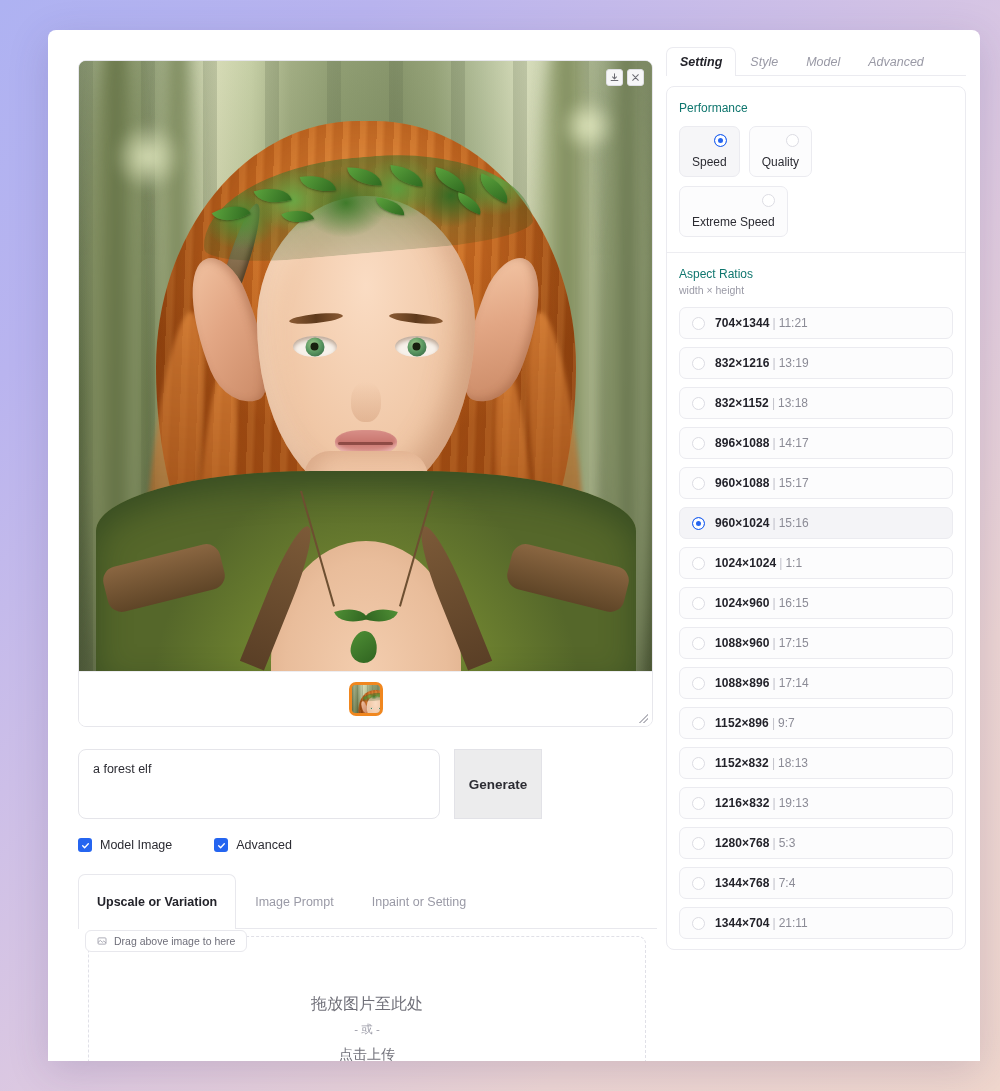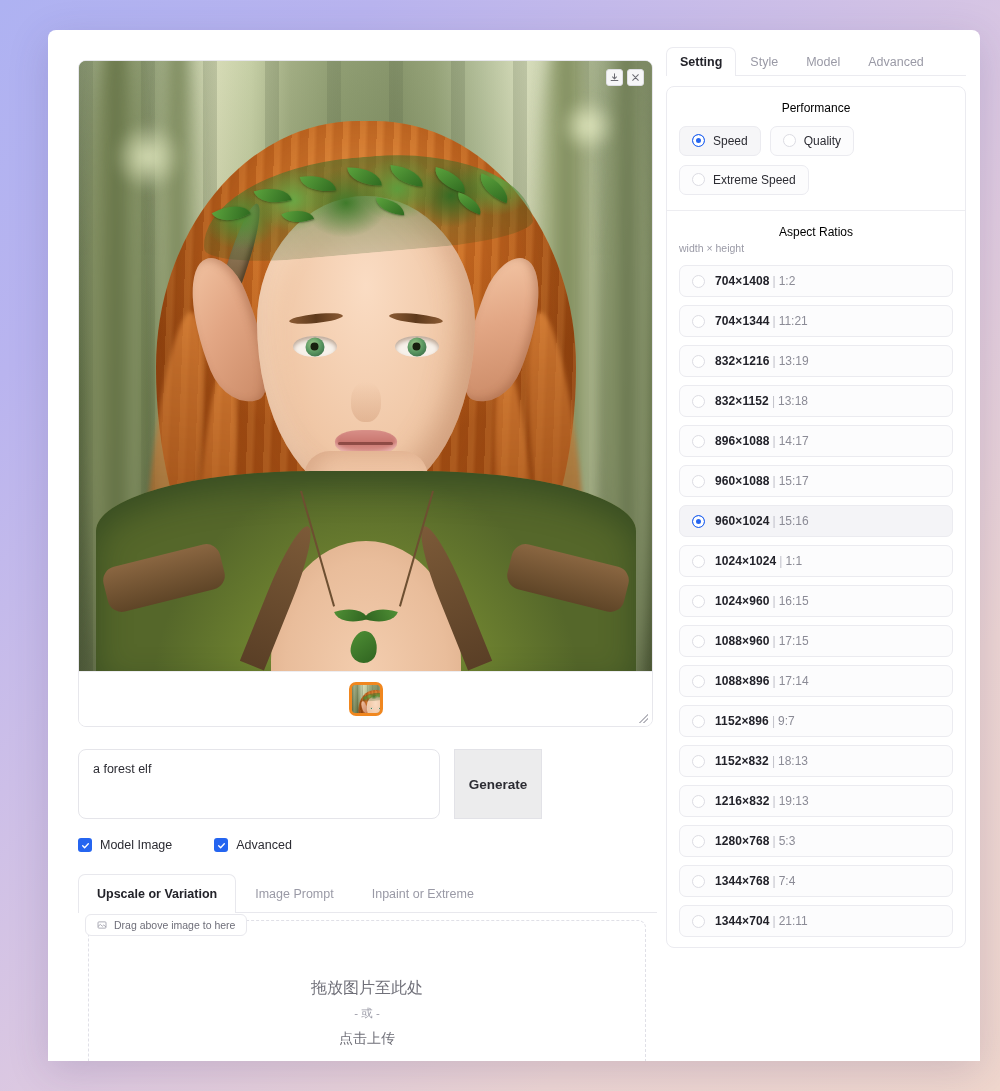--- a/index.html
+++ b/index.html
@@ -408,21 +408,21 @@
   .check-label { font-size: 12.5px; color: #2c2c33; }
 
   
   .sub-tabs {
     display: flex; align-items: flex-end;
     margin-top: 22px;
     border-bottom: 1px solid #e8e8ed;
     width: 579px;
   }
   .sub-tab {
-    padding: 12px 18px;
+    padding: 20px 18px;
     font-size: 12.5px;
     color: #9a9aa6;
     cursor: pointer;
     border: 1px solid transparent;
     border-bottom: none;
     border-radius: 7px 7px 0 0;
     margin-bottom: -1px;
     white-space: nowrap;
   }
   .sub-tab.active {
@@ -480,63 +480,64 @@
   .top-tab {
     padding: 7px 13px;
     font-size: 12.5px;
     color: #9a9aa6;
     cursor: pointer;
     border: 1px solid transparent;
     border-bottom: none;
     border-radius: 7px 7px 0 0;
     margin-bottom: -1px;
     white-space: nowrap;
+    font-style: italic;
   }
   .top-tab.active {
     color: #23232a;
     font-weight: 700;
     background: #fff;
     border-color: #ebebf0;
   }
 
   .panel-card {
     margin-top: 10px;
     border: 1px solid #ebebf0;
     border-radius: 8px;
     background: #fff;
     padding: 14px 12px 0 12px;
   }
   .section-title {
     font-size: 12px;
-    color: #000000;
+    color: #0f766e;
     margin-bottom: 11px;
-    text-align: center;
   }
   .section-sub {
     font-size: 10.5px;
     color: #9a9aa6;
     margin-top: -8px;
     margin-bottom: 11px;
   }
   .divider {
     height: 1px; background: #ededf1;
     margin: 15px -12px 14px -12px;
   }
 
   .radio-row { display: flex; gap: 9px; margin-bottom: 9px; }
   .opt {
-    display: flex; align-items: flex-start; gap: 8px;
+    display: flex; align-items: flex-end; gap: 8px;
     border: 1px solid #ebebf0;
     border-radius: 7px;
     padding: 7px 12px;
     background: #fcfcfd;
     cursor: pointer;
     font-size: 12px;
     color: #2c2c33;
     white-space: nowrap;
+    flex-direction: column;
   }
   .opt.selected { background: #f6f6f8; }
   .radio {
     width: 13px; height: 13px;
     border-radius: 50%;
     border: 1.5px solid #dcdce3;
     background: #fff;
     flex: none;
   }
   .radio.on {
@@ -695,21 +696,21 @@
             <path d="M3 8.5l3.4 3.4L13 4.8"></path>
           </svg>
         </span>
         <span class="check-label">Advanced</span>
       </div>
     </div>
 
     <div class="sub-tabs">
       <div class="sub-tab active">Upscale or Variation</div>
       <div class="sub-tab">Image Prompt</div>
-      <div class="sub-tab">Inpaint or Extreme</div>
+      <div class="sub-tab">Inpaint or Setting</div>
     </div>
 
     <div class="dropzone-wrap">
       <div class="drag-pill">
         <svg viewBox="0 0 16 16" fill="none" stroke="currentColor" stroke-width="1.3">
           <rect x="1.6" y="3" width="12.8" height="10" rx="1.4"></rect>
           <path d="M1.6 10.4L5.3 7l3.3 3 2.2-2 3.6 3.2"></path>
         </svg>
         <span>Drag above image to here</span>
       </div>
@@ -752,24 +753,20 @@
       </div>
 
       <div class="divider"></div>
 
       <div class="section-title">Aspect Ratios</div>
       <div class="section-sub">width × height</div>
 
       <div class="ar-list" id="ar-list">
           <div class="ar-item">
             <span class="radio"></span>
-            <span><span class="ar-dim">704×1408</span><span class="ar-sep">|</span><span class="ar-ratio">1:2</span></span>
-          </div>
-          <div class="ar-item">
-            <span class="radio"></span>
             <span><span class="ar-dim">704×1344</span><span class="ar-sep">|</span><span class="ar-ratio">11:21</span></span>
           </div>
           <div class="ar-item">
             <span class="radio"></span>
             <span><span class="ar-dim">832×1216</span><span class="ar-sep">|</span><span class="ar-ratio">13:19</span></span>
           </div>
           <div class="ar-item">
             <span class="radio"></span>
             <span><span class="ar-dim">832×1152</span><span class="ar-sep">|</span><span class="ar-ratio">13:18</span></span>
           </div>

